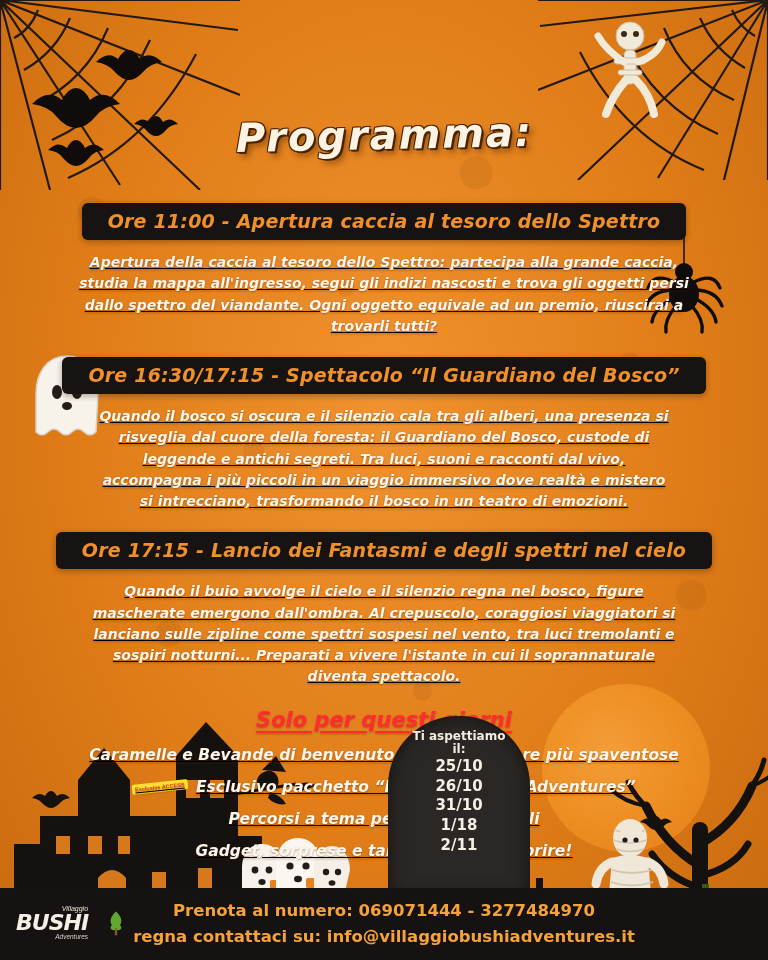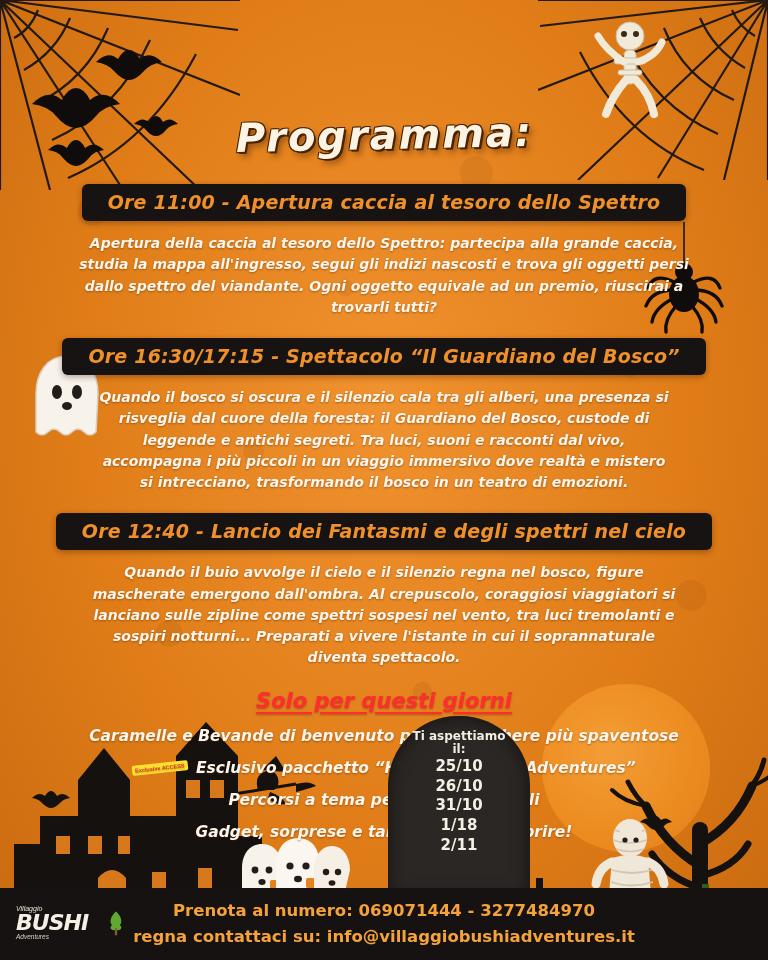--- a/index.html
+++ b/index.html
@@ -84,26 +84,27 @@
       2px 2px 0 #4a2402,
       -1px -1px 0 #4a2402,
       1px -1px 0 #4a2402,
       -1px 1px 0 #4a2402,
       4px 5px 6px rgba(60,25,0,0.45);
     transform: rotate(-1.2deg);
   }
 
   .content {
     position: absolute;
-    top: 184px;
+    top: 203px;
     left: 0;
     right: 0;
     padding: 0 20px;
     text-align: center;
     z-index: 5;
+    text-decoration: underline;
   }
 
   .section-head {
     display: inline-block;
     background: #171312;
     color: #f0902a;
     font-family: "DejaVu Sans", sans-serif;
     font-style: italic;
     font-weight: bold;
     font-size: 19px;
@@ -227,20 +228,21 @@
   .footer-logo {
     position: absolute;
     left: 16px;
     bottom: 6px;
     width: 110px;
     height: 62px;
     display: flex;
     align-items: center;
     gap: 18px;
     z-index: 21;
+    text-align: right;
   }
   .logo-text {
     display: flex;
     flex-direction: column;
     line-height: 1;
   }
   .logo-top { font-size: 7px; color: #e9e2d5; font-style: italic; }
   .logo-main {
     font-size: 22px; font-weight: bold; font-style: italic;
     color: #f6f0e4; letter-spacing: -1px;
@@ -357,21 +359,21 @@
       <div class="section-head">Ore 11:00 - Apertura caccia al tesoro dello Spettro</div>
       <p class="body-text">Apertura della caccia al tesoro dello Spettro: partecipa alla grande caccia, studia la mappa all'ingresso, segui gli indizi nascosti e trova gli oggetti persi dallo spettro del viandante. Ogni oggetto equivale ad un premio, riuscirai a trovarli tutti?</p>
     </div>
 
     <div class="sec sec-2">
       <div class="section-head">Ore 16:30/17:15 - Spettacolo “Il Guardiano del Bosco”</div>
       <p class="body-text">Quando il bosco si oscura e il silenzio cala tra gli alberi, una presenza si risveglia dal cuore della foresta: il Guardiano del Bosco, custode di leggende e antichi segreti. Tra luci, suoni e racconti dal vivo, accompagna i più piccoli in un viaggio immersivo dove realtà e mistero si intrecciano, trasformando il bosco in un teatro di emozioni.</p>
     </div>
 
     <div class="sec sec-3">
-      <div class="section-head">Ore 12:40 - Lancio dei Fantasmi e degli spettri nel cielo</div>
+      <div class="section-head">Ore 17:15 - Lancio dei Fantasmi e degli spettri nel cielo</div>
       <p class="body-text">Quando il buio avvolge il cielo e il silenzio regna nel bosco, figure mascherate emergono dall'ombra. Al crepuscolo, coraggiosi viaggiatori si lanciano sulle zipline come spettri sospesi nel vento, tra luci tremolanti e sospiri notturni... Preparati a vivere l'istante in cui il soprannaturale diventa spettacolo.</p>
     </div>
 
     <div class="promo">
       <div class="promo-title">Solo per questi giorni</div>
 
       <div class="promo-line">Caramelle e Bevande di benvenuto per le maschere più spaventose</div>
 
       <div class="promo-line with-badge">
         <span class="badge-access">Exclusive ACCESS</span>

